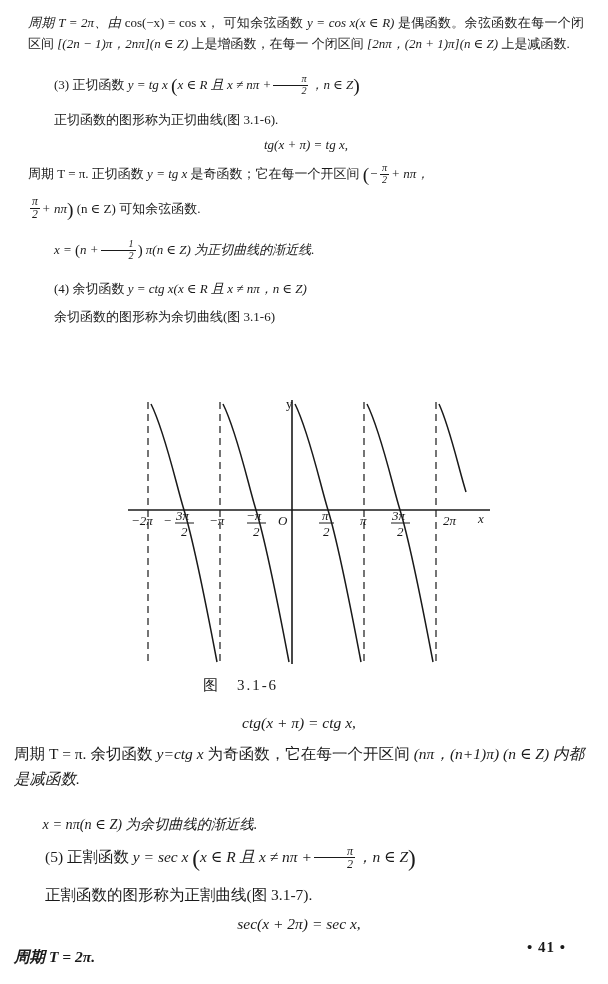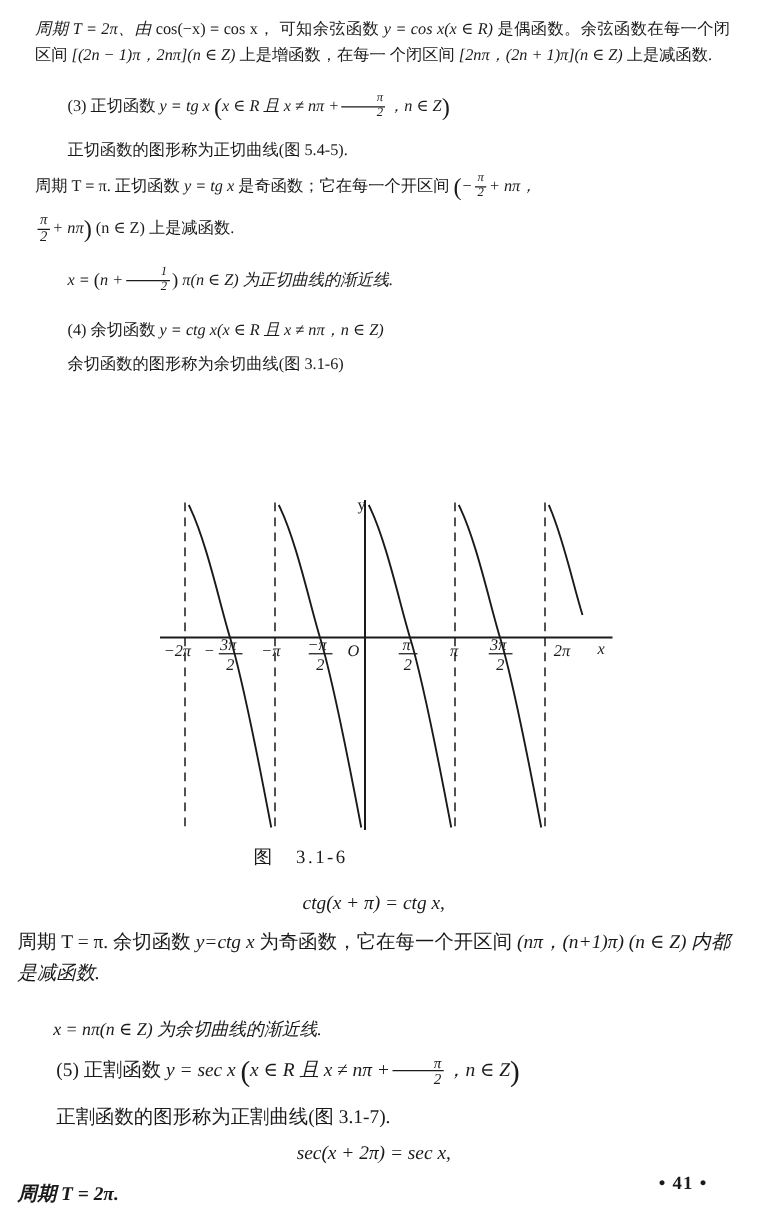--- a/index.html
+++ b/index.html
@@ -149,34 +149,37 @@
       <span>上是减函数.</span>
     </p>
 
     <p class="indent" style="margin-top:20px;">
       <span>(3) 正切函数</span>
       <span class="math">y = tg x</span>
       <span class="big-paren">(</span><span class="math">x ∈ R 且 x ≠ nπ +</span><span class="frac"><span class="num math">π</span><span class="den math">2</span></span><span class="math">，n ∈ Z</span><span class="big-paren">)</span>
     </p>
 
     <p class="indent" style="margin-top:12px;">
-      <span>正切函数的图形称为正切曲线(图 5.4-5).</span>
-    </p>
-
+      <span>正切函数的图形称为正切曲线(图 3.1-6).</span>
+    </p>
+
+    <p class="center" style="margin-top:4px;">
+      <span class="math">tg(x + π) = tg x,</span>
+    </p>
 
     <p style="margin-top:8px;">
       <span>周期 T = π. 正切函数</span>
       <span class="math">y = tg x</span>
       <span>是奇函数；它在每一个开区间</span>
       <span class="big-paren">(</span><span class="math">−</span><span class="frac"><span class="num math">π</span><span class="den math">2</span></span><span class="math">+ nπ，</span>
     </p>
 
     <p style="margin-top:10px;">
       <span class="frac" style="font-size:0.9em;"><span class="num math">π</span><span class="den math">2</span></span><span class="math">+ nπ</span><span class="big-paren">)</span>
-      <span>(n ∈ Z) 上是减函数.</span>
+      <span>(n ∈ Z) 可知余弦函数.</span>
     </p>
 
     <p class="indent" style="margin-top:16px;">
       <span class="math">x =</span>
       <span class="med-paren">(</span><span class="math">n +</span><span class="frac"><span class="num math">1</span><span class="den math">2</span></span><span class="med-paren">)</span>
       <span class="math">π(n ∈ Z) 为正切曲线的渐近线.</span>
     </p>
 
     <p class="indent" style="margin-top:16px;">
       <span>(4) 余切函数</span>

